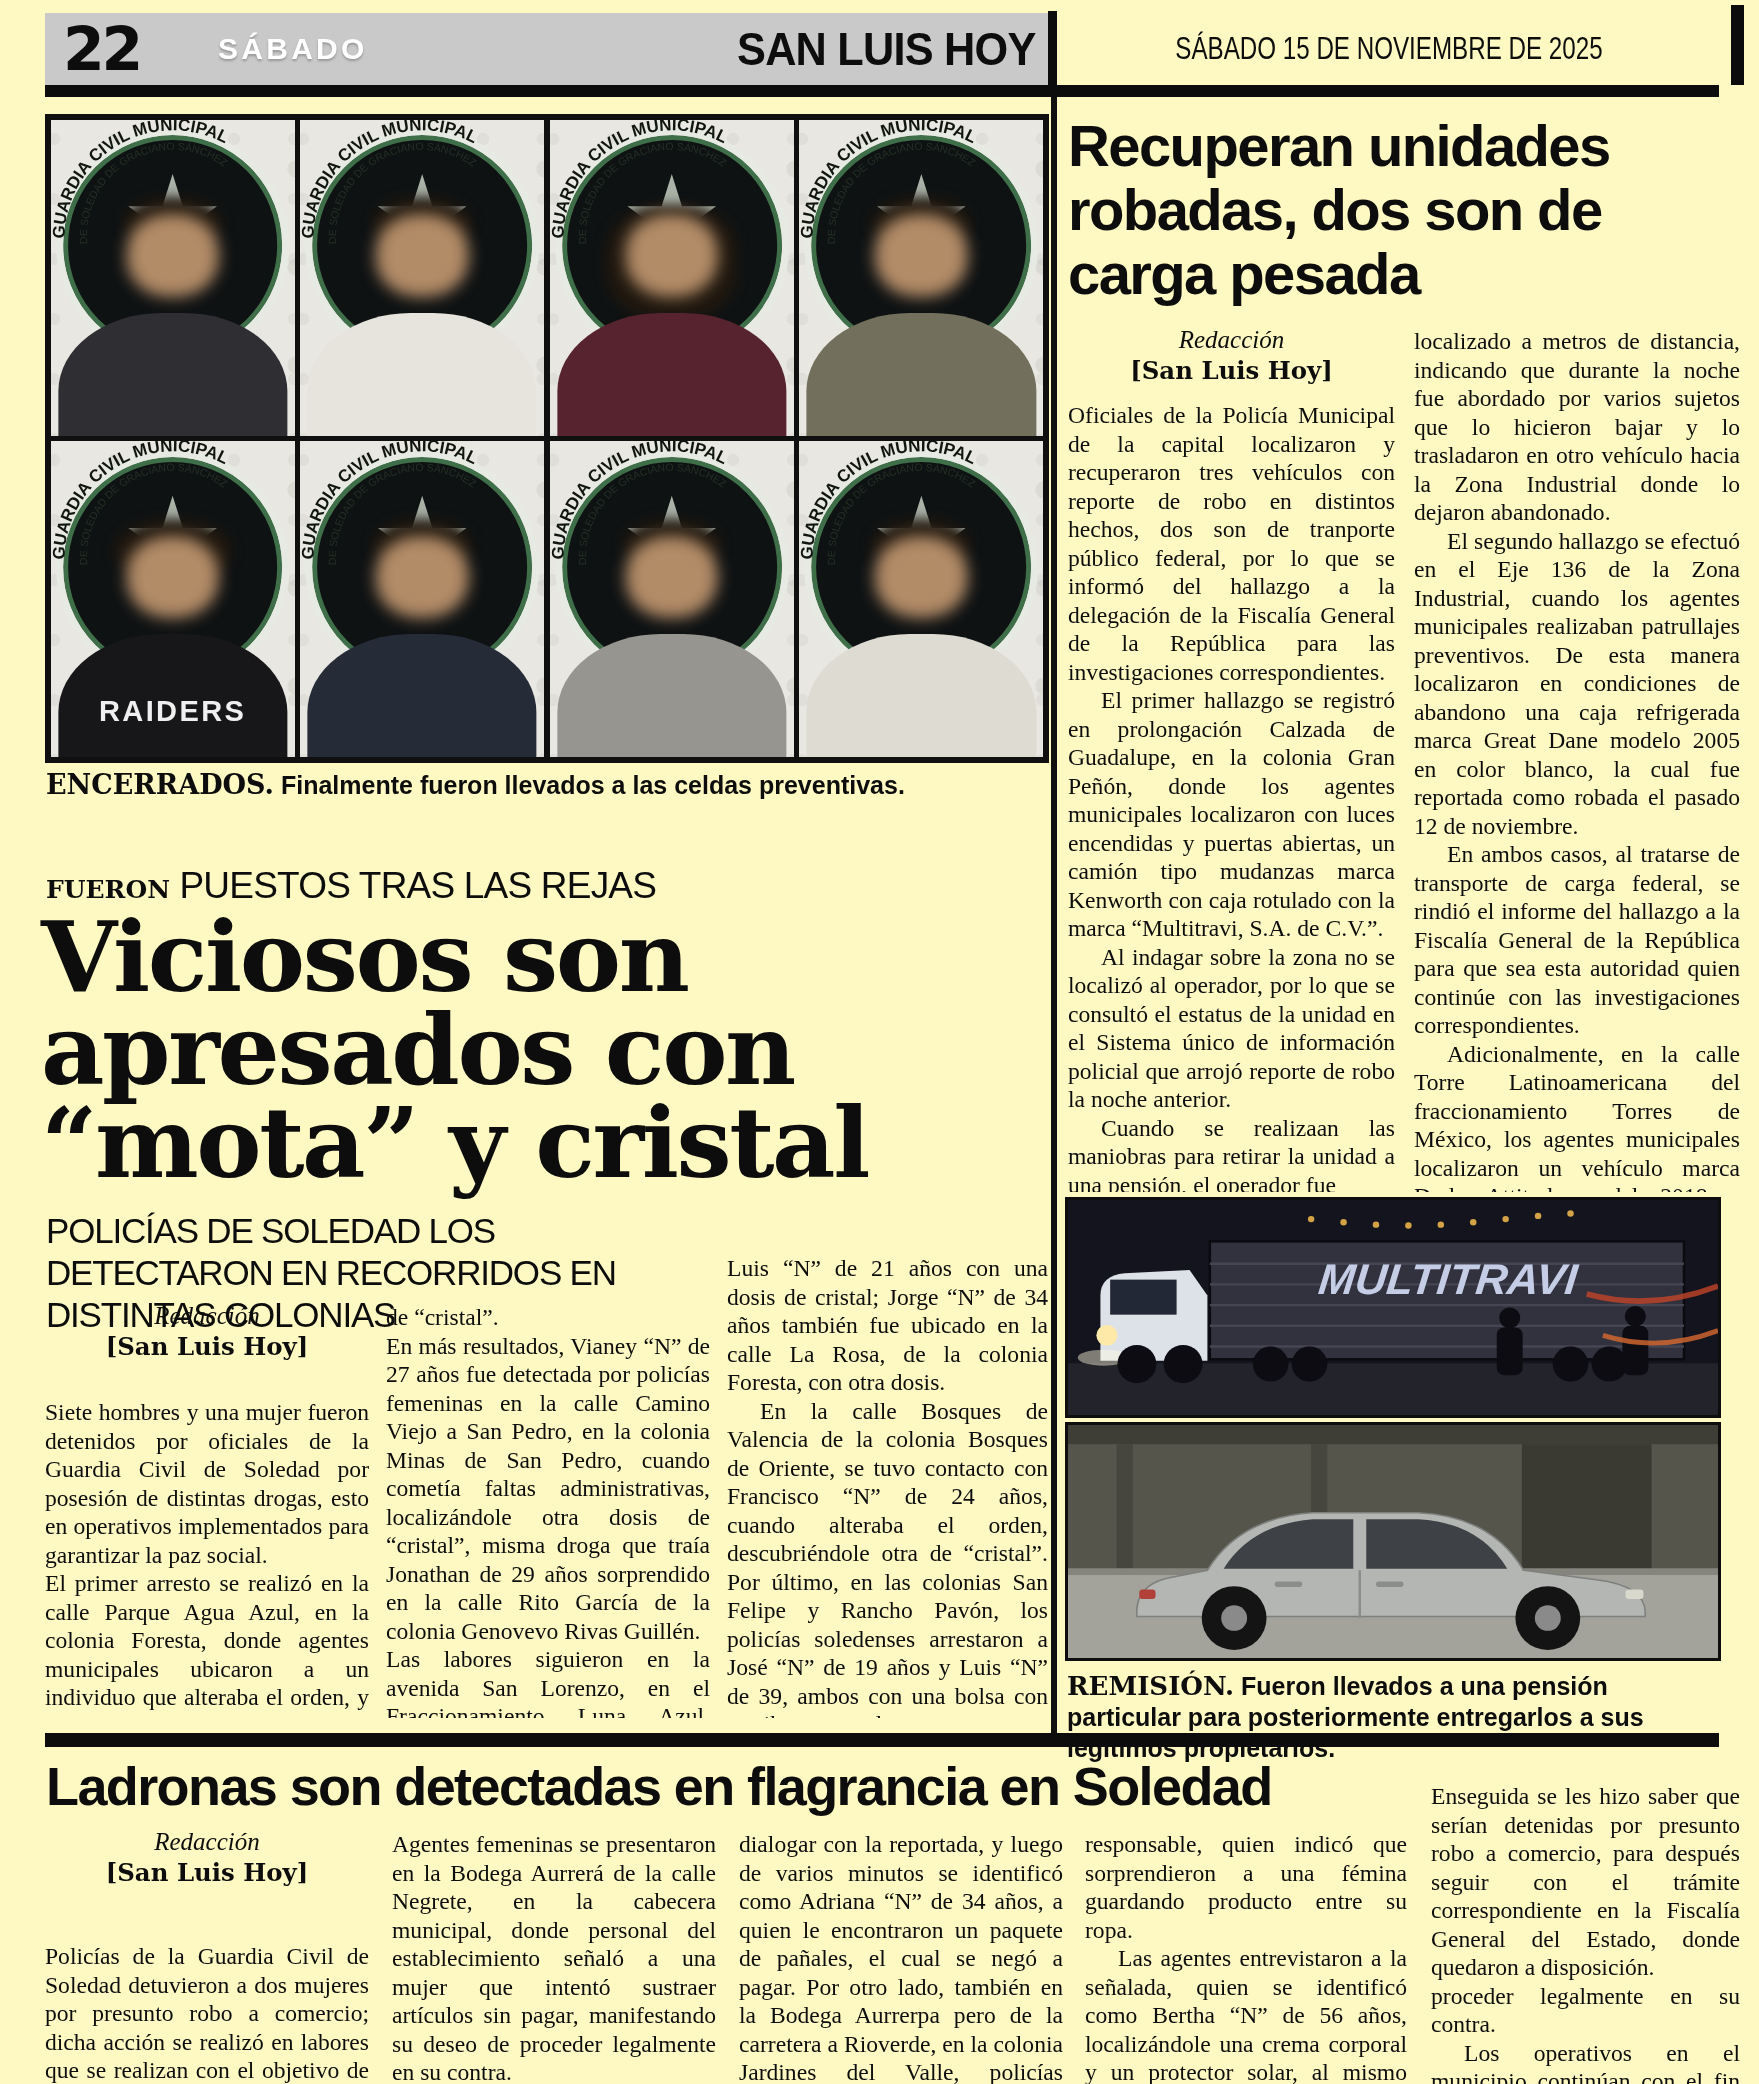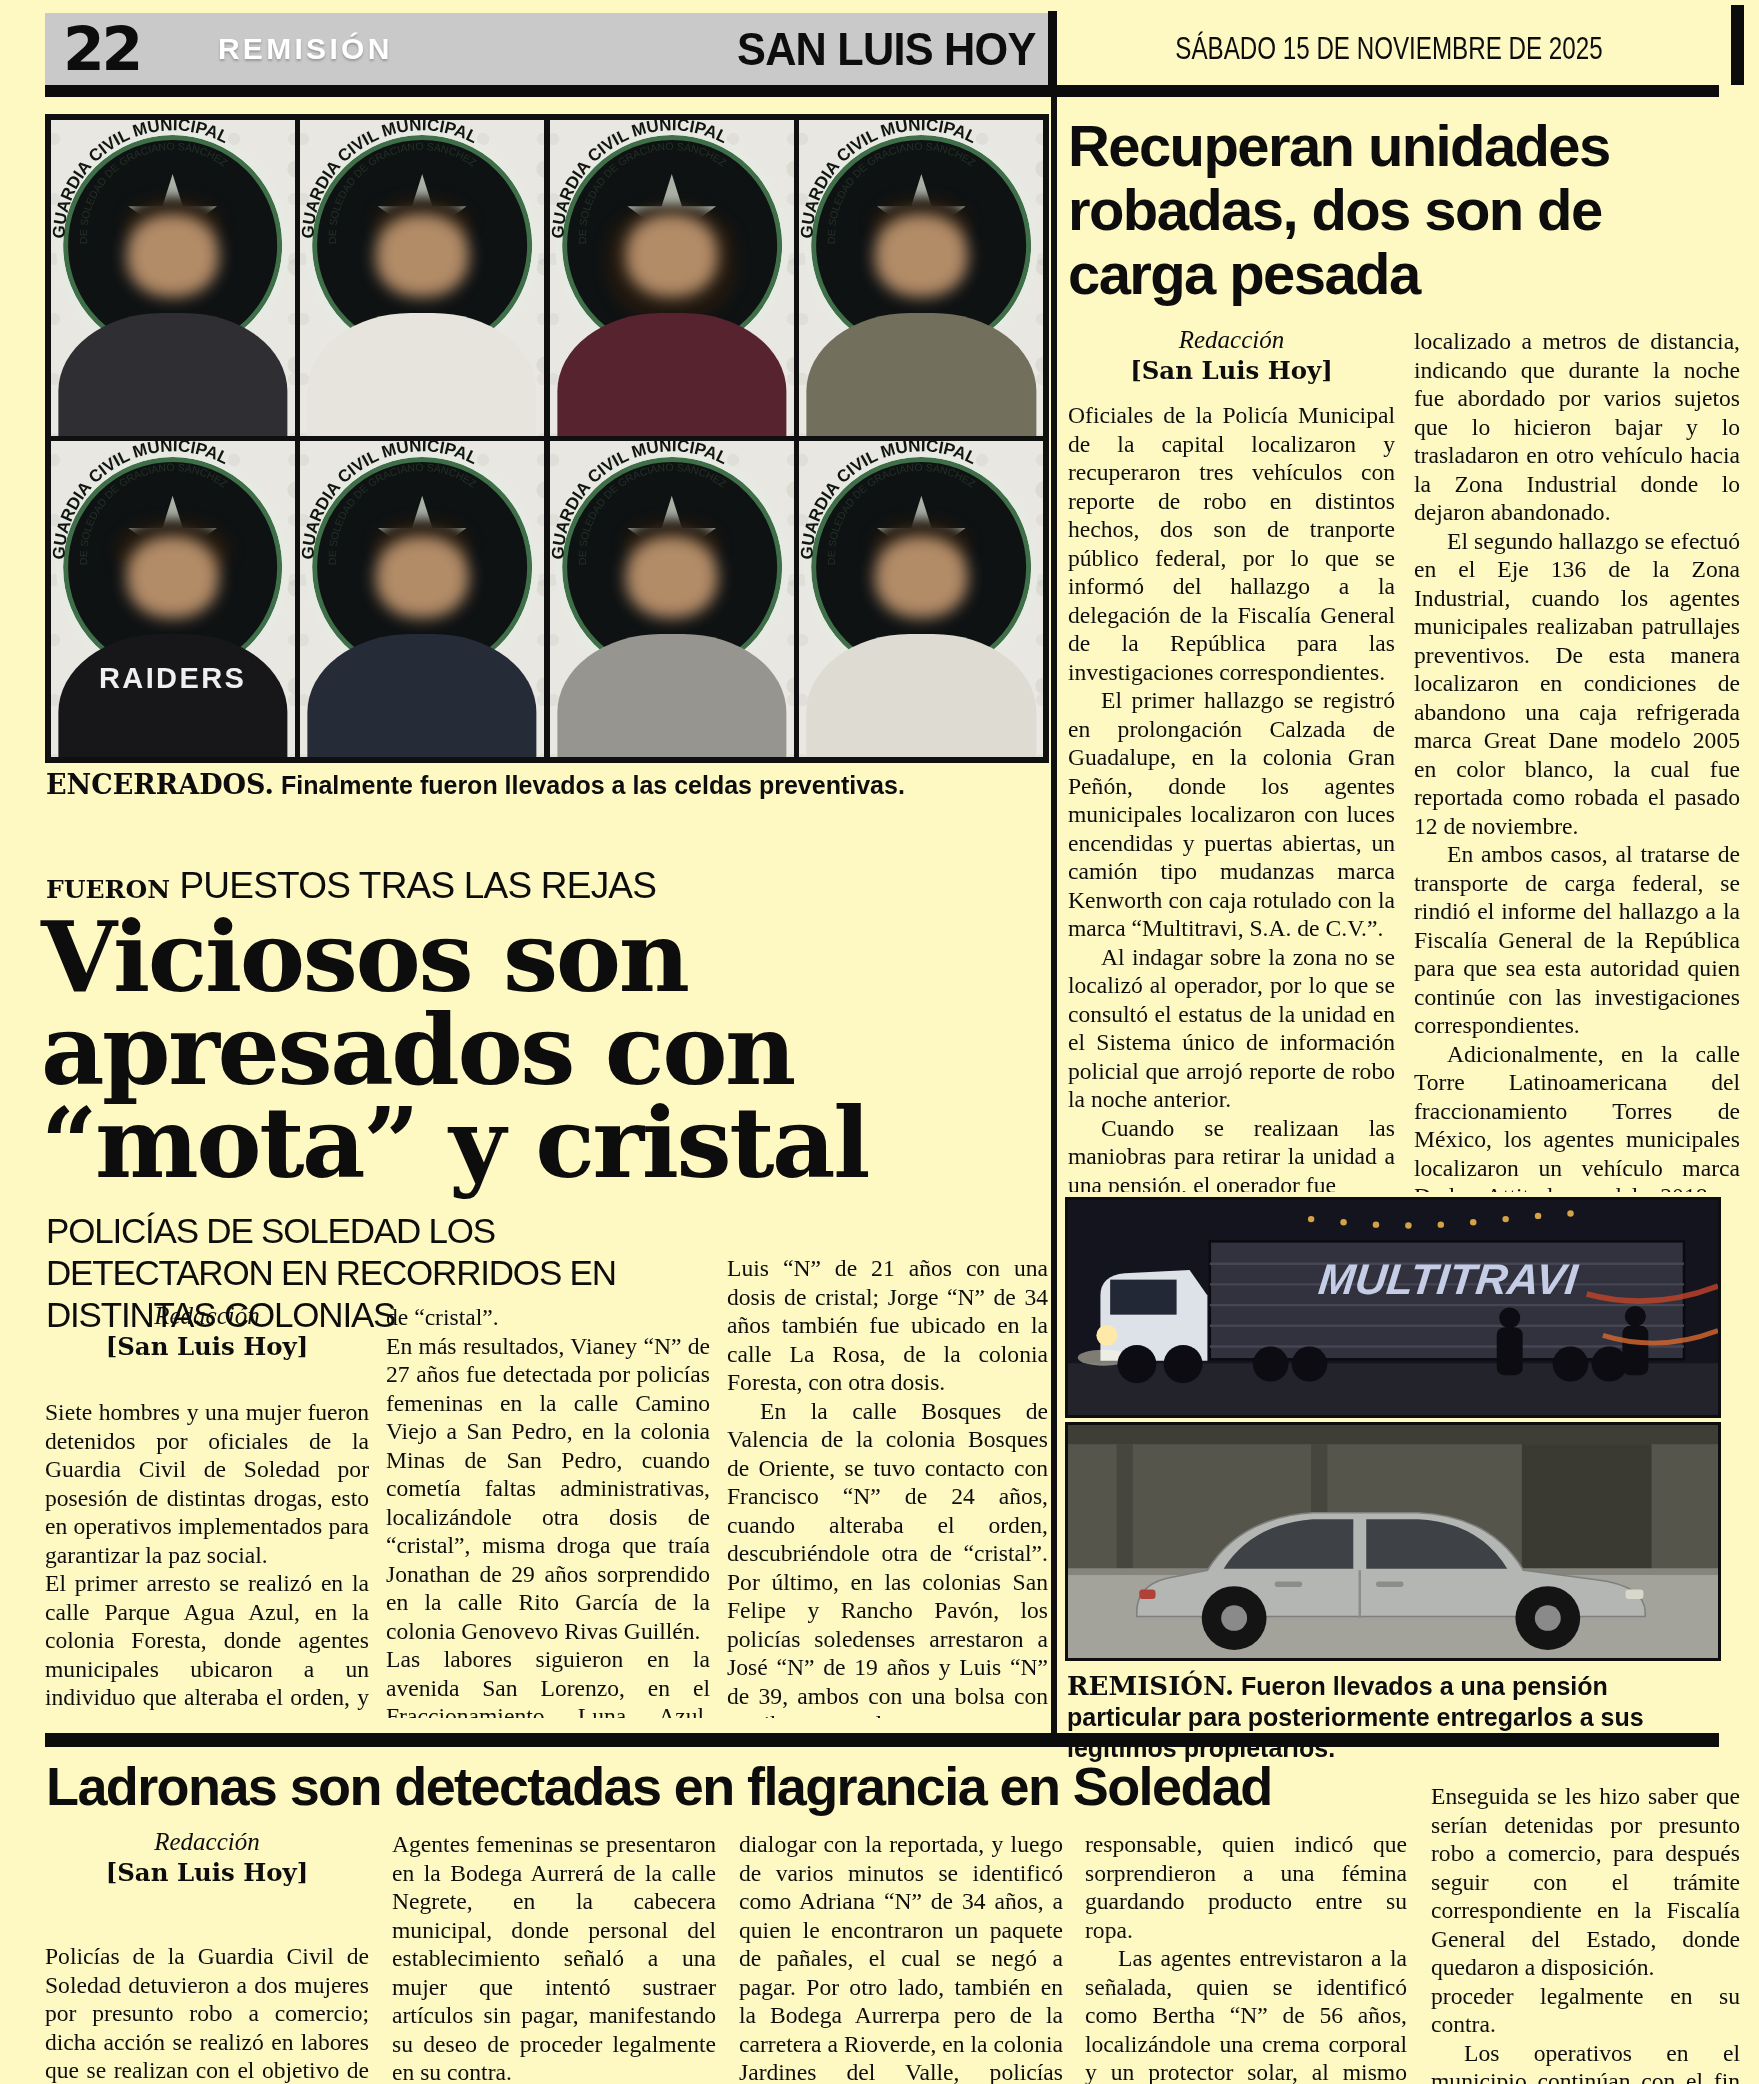--- a/index.html
+++ b/index.html
@@ -32,21 +32,21 @@
   .badge{position:absolute;left:50%;top:5%;transform:translateX(-50%);width:86%;aspect-ratio:1/1;
          border-radius:50%;background:#0f1213;border:5.7px solid var(--badge-green,#3f6f49);outline:7.3px solid #e6eae3;}
   .star{position:absolute;left:50%;top:16%;transform:translateX(-50%);width:44%;aspect-ratio:1/1;background:#c6cfc3;
         clip-path:polygon(50% 0,61% 35%,98% 35%,68% 57%,79% 91%,50% 70%,21% 91%,32% 57%,2% 35%,39% 35%);opacity:.85;}
   .arc{position:absolute;inset:0;width:100%;height:100%;}
   .hair{position:absolute;left:50%;top:24.5%;transform:translateX(-50%);width:40%;height:16%;background:#20180f;
         border-radius:50%;filter:blur(5.7px);}
   .face{position:absolute;left:50%;top:30%;transform:translateX(-50%);width:38%;height:26%;background:#b28b67;
         border-radius:46%;filter:blur(7.3px);}
   .torso{position:absolute;left:50%;bottom:-3.3px;transform:translateX(-50%);width:94%;height:40%;
-         background:var(--shirt,#333);border-radius:45% 45% 0 0/62% 62% 0 0;display:flex;align-items:flex-start;
+         background:var(--shirt,#333);border-radius:45% 45% 0 0/62% 62% 0 0;display:flex;align-items:center;
          justify-content:center;}
   .shirt-label{color:#efefef;font-family:"Liberation Sans",sans-serif;font-weight:bold;font-size:29px;
                letter-spacing:2.4px;margin-top:28px;}
   .m3 .hair{width:54%;height:36%;top:27%;border-radius:42%;}
   .m5 .hair{width:48%;height:20%;}
   
   .cap{position:absolute;left:46px;top:769px;width:1002px;font-family:"Liberation Sans",sans-serif;
        font-weight:bold;font-size:25px;}
   .cap-lead,.kicker-lead{font-family:"DejaVu Serif",serif;font-weight:bold;}
   .cap-lead{font-size:27px;}
@@ -92,21 +92,21 @@
   #bcol4{left:1085px;top:1830px;width:322px;height:254px;}
   #bcol5{left:1431px;top:1782px;width:309px;height:303px;}
 </style>
 </head>
 <body>
 
 <div class="page" style="--header-gray: #c9c9c9; --ink: #0d0d0d; --badge-green: #3f6f49;">
 
   <div class="hdr-gray">
     <span class="hdr-num">22</span>
-    <span class="hdr-section">REMISIÓN</span>
+    <span class="hdr-section">SÁBADO</span>
     <span class="hdr-mast">SAN LUIS HOY</span>
   </div>
   <div class="hdr-date">
     <span>SÁBADO 15 DE NOVIEMBRE DE 2025</span>
   </div>
   <div class="hdr-bar"></div>
   <div class="hdr-vline"></div>
   <div class="hdr-edge"></div>
   <div class="v-divider"></div>
 

